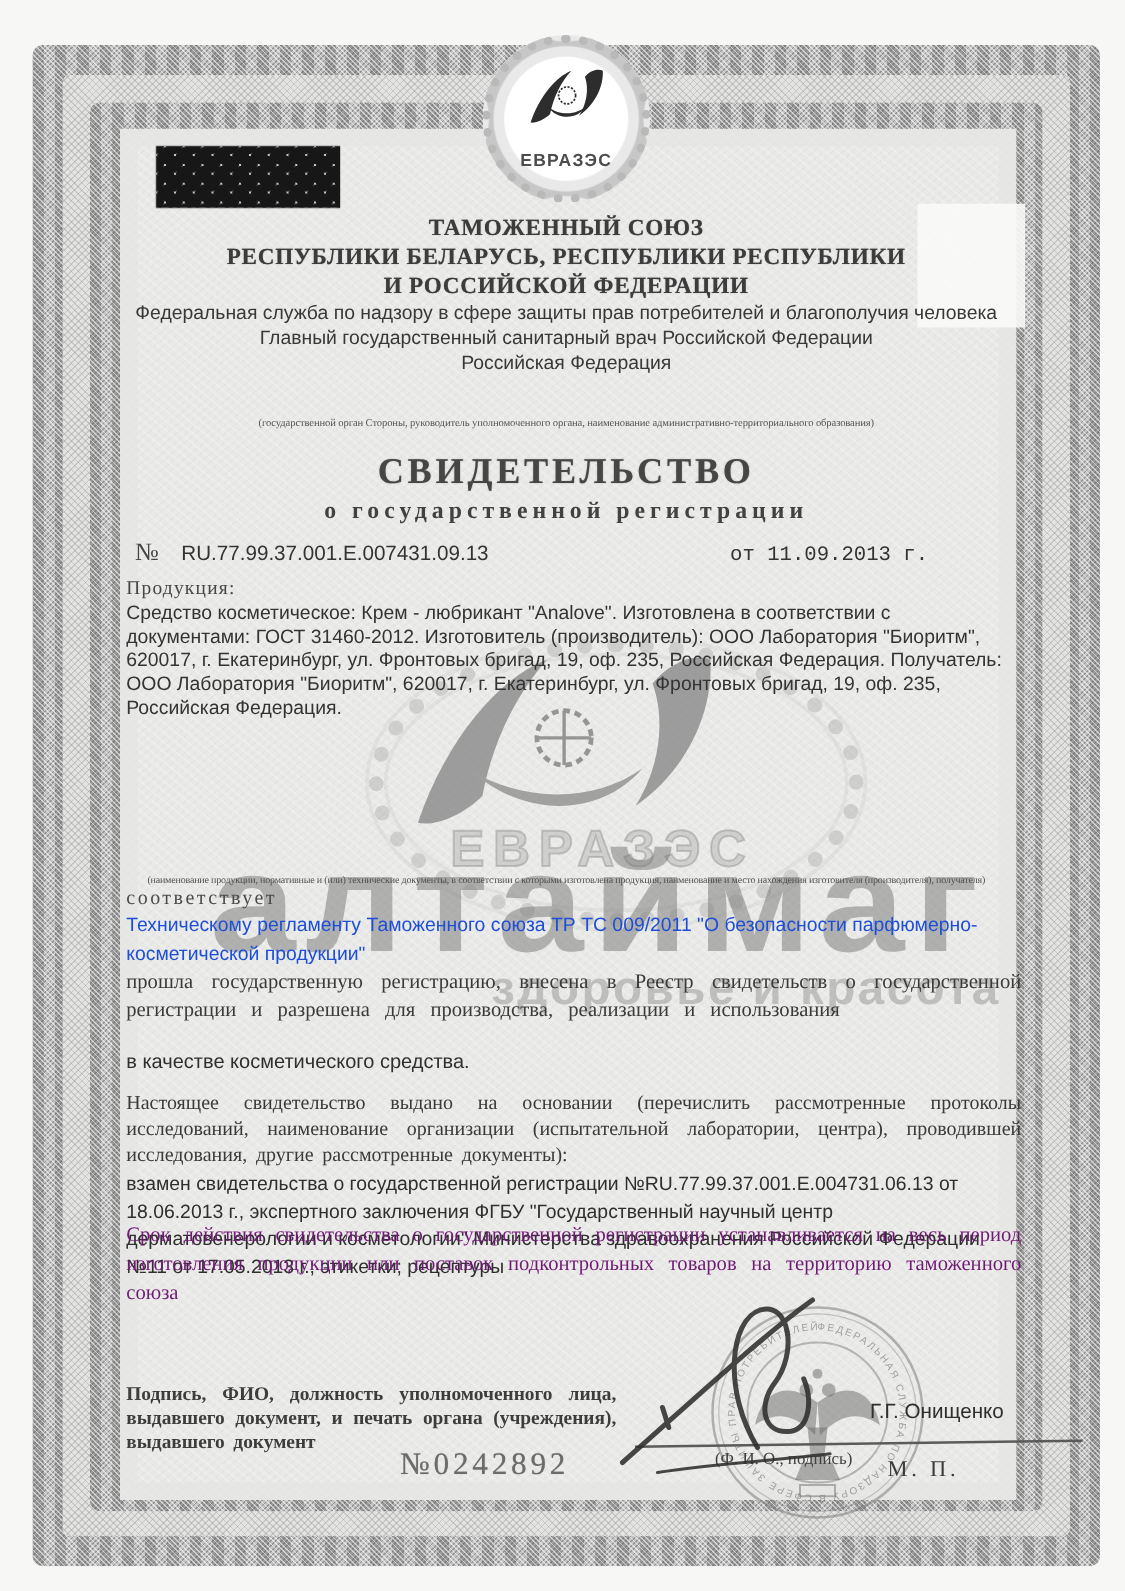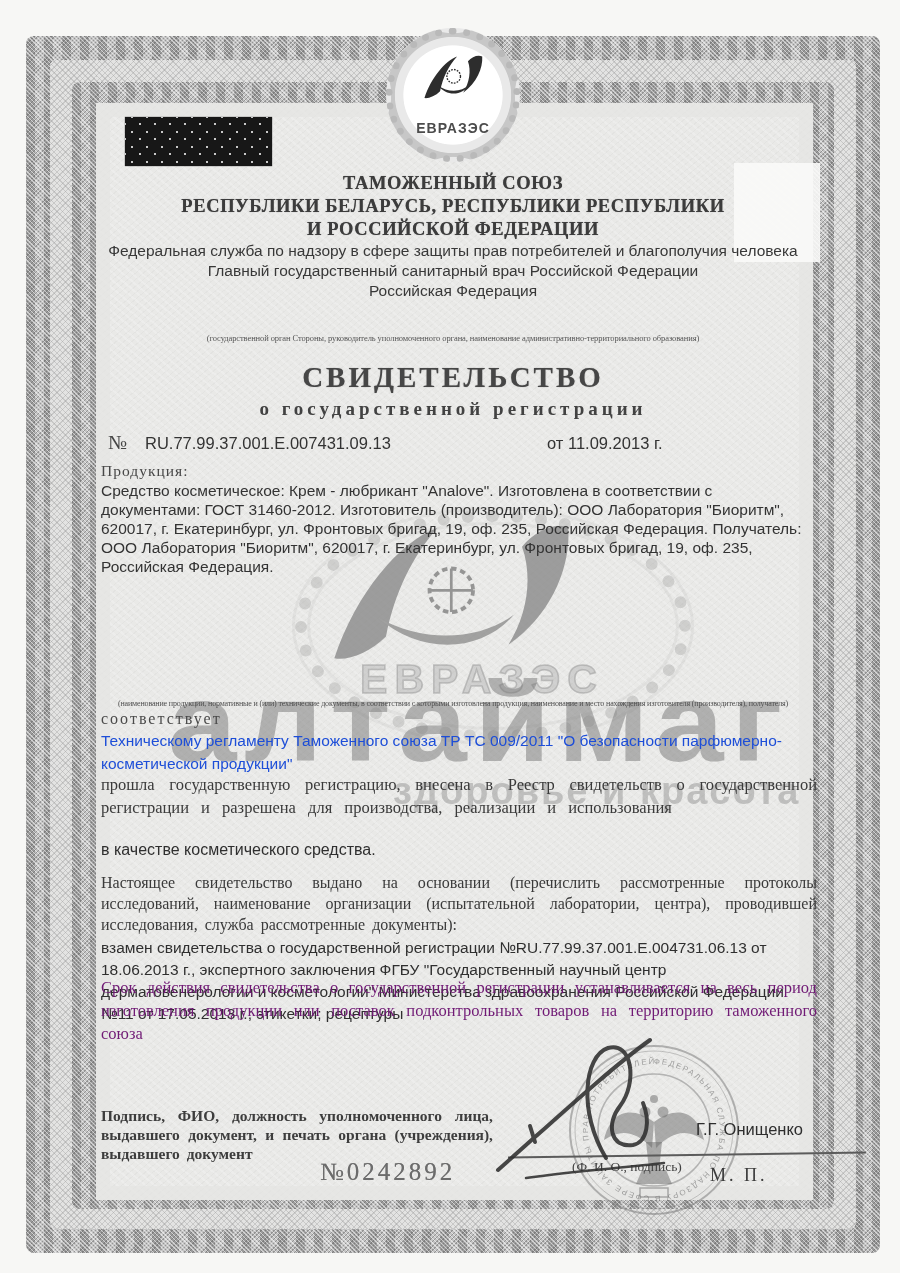--- a/index.html
+++ b/index.html
@@ -60,22 +60,22 @@
     font-size:8.5px;color:#555;white-space:nowrap;letter-spacing:-.1px;}
   .doc-title{position:absolute;left:100px;top:340px;width:706px;text-align:center;z-index:3;
     font-weight:bold;font-size:29px;letter-spacing:3px;color:#464646;
     text-shadow:0 0 1px rgba(70,70,70,.55);margin-top:21px;}
   .doc-subtitle{position:absolute;left:100px;top:398px;width:706px;text-align:center;z-index:3;
     font-weight:bold;font-size:19px;letter-spacing:4px;color:#424242;}
   
   .num-label{position:absolute;left:108px;top:431px;font-size:20px;color:#454545;z-index:3;}
   .num-value{position:absolute;left:145px;top:434px;z-index:3;
     font-family:"Liberation Sans",sans-serif;font-size:16.5px;color:#333;}
-  .num-date{position:absolute;left:547px;top:434px;z-index:3;
-    font-family:Liberation Sans, sans-serif;font-size:16.5px;color:#333;}
+  .num-date{position:absolute;left:584px;top:434px;z-index:3;
+    font-family:Liberation Mono, monospace;font-size:16.5px;color:#333;}
   
   .product-label{position:absolute;left:101px;top:462px;z-index:3;font-size:15.5px;letter-spacing:1px;color:#474747;}
   .product-text{position:absolute;left:101px;top:481px;width:714px;z-index:3;
     font-family:"Liberation Sans",sans-serif;font-size:15.5px;line-height:19px;color:#333;}
   .product-caption{position:absolute;left:88px;top:699px;width:730px;text-align:center;z-index:3;
     font-size:8px;color:#4f4f4f;white-space:nowrap;letter-spacing:-.15px;}
   .conforms-label{position:absolute;left:101px;top:710px;z-index:3;font-size:16px;letter-spacing:2px;color:#4a4a4a;}
   .conforms-text{position:absolute;left:101px;top:729px;width:714px;z-index:3;
     font-family:"Liberation Sans",sans-serif;font-size:15.5px;line-height:23px;color:#1d4ed8;}
   .reg-par{position:absolute;left:101px;top:773px;width:716px;z-index:3;
@@ -173,21 +173,21 @@
   <div class="product-label">Продукция:</div>
   <div class="product-text">Средство косметическое: Крем - любрикант "Analove". Изготовлена в соответствии с документами: ГОСТ 31460-2012. Изготовитель (производитель): ООО Лаборатория "Биоритм", 620017, г. Екатеринбург, ул. Фронтовых бригад, 19, оф. 235, Российская Федерация.  Получатель: ООО Лаборатория "Биоритм", 620017, г. Екатеринбург, ул. Фронтовых бригад, 19, оф. 235, Российская Федерация.</div>
   <div class="product-caption">(наименование продукции, нормативные и (или) технические документы, в соответствии с которыми изготовлена продукция, наименование и место нахождения изготовителя (производителя), получателя)</div>
 
   <div class="conforms-label">соответствует</div>
   <div class="conforms-text">Техническому регламенту Таможенного союза ТР ТС 009/2011 "О безопасности парфюмерно-косметической продукции"</div>
 
   <div class="reg-par">прошла государственную регистрацию, внесена в Реестр свидетельств о государственной регистрации и разрешена для производства, реализации и использования</div>
   <div class="usage-line">в качестве косметического средства.</div>
 
-  <div class="basis-par">Настоящее свидетельство выдано на основании (перечислить рассмотренные протоколы исследований, наименование организации (испытательной лаборатории, центра), проводившей исследования, служба рассмотренные документы):</div>
+  <div class="basis-par">Настоящее свидетельство выдано на основании (перечислить рассмотренные протоколы исследований, наименование организации (испытательной лаборатории, центра), проводившей исследования, другие рассмотренные документы):</div>
   <div class="basis-details">взамен свидетельства о государственной регистрации №RU.77.99.37.001.E.004731.06.13 от 18.06.2013 г., экспертного заключения ФГБУ "Государственный научный центр дерматовенерологии и косметологии" Министерства здравоохранения Российской Федерации №11 от 17.05.2013 г.; этикетки; рецептуры</div>
 
   <div class="validity-par">Срок действия свидетельства о государственной регистрации устанавливается на весь период изготовления продукции или поставок подконтрольных товаров на территорию таможенного союза</div>
 
   <div class="sign-caption">Подпись, ФИО, должность уполномоченного лица, выдавшего документ, и печать органа (учреждения), выдавшего документ</div>
   <div class="blank-number">№0242892</div>
 
   <svg class="stamp" width="176" height="176" viewBox="0 0 176 176">
     <circle cx="88" cy="88" r="84" fill="none" stroke="rgba(125,125,125,.55)" stroke-width="2"></circle>
     <circle cx="88" cy="88" r="79" fill="none" stroke="rgba(125,125,125,.4)" stroke-width="1"></circle>

